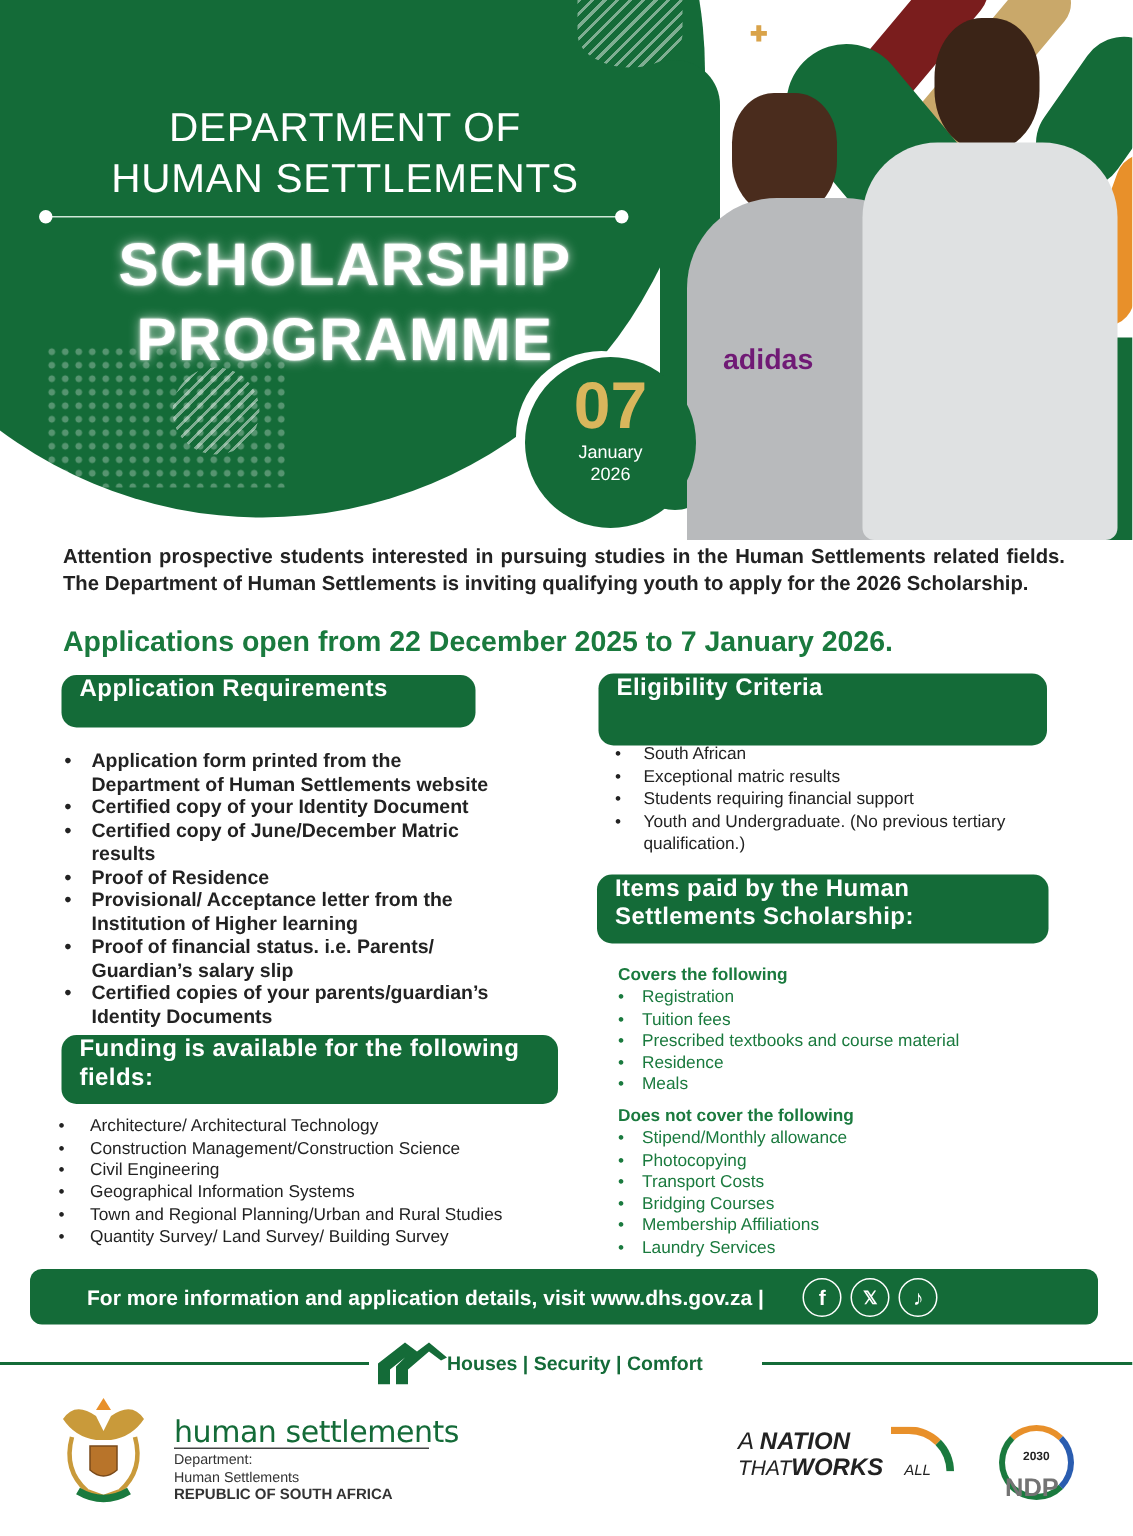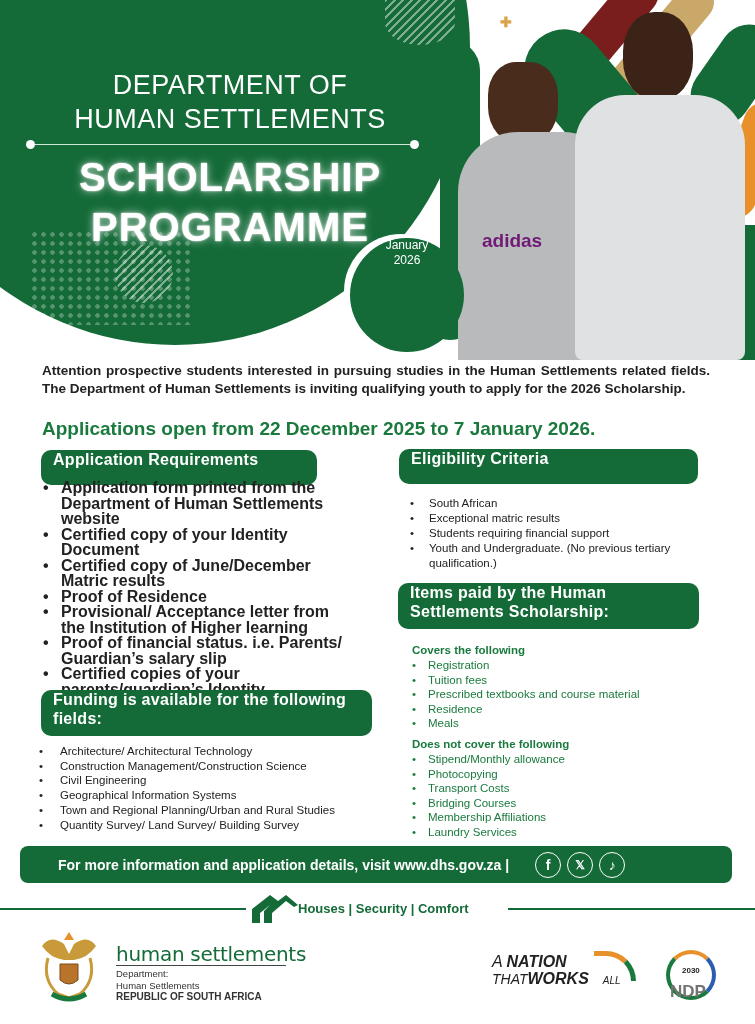--- a/index.html
+++ b/index.html
@@ -21,27 +21,27 @@
 #date-day{display:block;margin-top:10px;font-size:44px;font-weight:700;color:#d9b65c;line-height:46px}
 #date-month,#date-year{display:block;font-size:12px;line-height:15px}
 
 .shape{position:absolute;border-radius:40px}
 #photo-area{left:440px;top:0;width:315px;height:360px;overflow:hidden}
 
 #intro{left:42px;top:362px;width:668px;font-size:13.5px;line-height:18px;text-align:justify;color:#222;font-weight:700;font-family:"Liberation Sans Narrow","Liberation Sans",sans-serif}
 #apply-open{left:42px;top:418px;width:680px;font-size:19px;font-weight:700;color:#1a7a3e}
 .pill{background:#146b38;color:#fff;font-weight:900;border-radius:10px;padding:0 12px;font-size:16px;line-height:19px;letter-spacing:.3px}
 #req-head{left:41px;top:450px;width:276px;height:35px}
-#elig-head{left:399px;top:449px;width:299px;height:35px}
+#elig-head{left:399px;top:449px;width:299px;height:48px}
 #items-head{left:398px;top:583px;width:301px;height:46px}
 #fund-head{left:41px;top:690px;width:331px;height:46px}
 ul{list-style:none}
 li{position:relative;padding-left:18px}
 li::before{content:"•";position:absolute;left:0;top:0}
-#req-list{left:43px;top:480px;width:300px;font-size:16px;line-height:15.5px;font-weight:700;color:#222}
+#req-list{left:43px;top:499px;width:300px;font-size:13px;line-height:15.5px;font-weight:700;color:#222}
 #elig-list{left:410px;top:496px;width:300px;font-size:11.5px;line-height:15px;color:#222}
 #elig-list li{padding-left:19px}
 #fund-list{left:39px;top:744px;width:340px;font-size:11.5px;line-height:14.7px;color:#222}
 #fund-list li{padding-left:21px}
 #cover-head,#notcover-head{font-size:11.5px;font-weight:700;color:#1a7a3e}
 #cover-head{left:412px;top:644px}
 #cover-list{left:412px;top:658px;width:300px;font-size:11.5px;line-height:14.6px;color:#1a7a3e}
 #notcover-head{left:412px;top:738px}
 #notcover-list{left:412px;top:752px;width:300px;font-size:11.5px;line-height:14.6px;color:#1a7a3e}
 #cover-list li,#notcover-list li{padding-left:16px}
@@ -92,20 +92,21 @@
 <div class="abs" id="dept-title">
   <div>DEPARTMENT OF</div>
   <div>HUMAN SETTLEMENTS</div>
 </div>
 <div class="abs" id="title-rule"></div>
 <div class="abs" id="prog-title">
   <div>SCHOLARSHIP</div>
   <div>PROGRAMME</div>
 </div>
 <div class="abs" id="date-circle">
+  <span id="date-day">07</span>
   <span id="date-month">January</span>
   <span id="date-year">2026</span>
 </div>
 
 <p class="abs" id="intro">Attention prospective students interested in pursuing studies in the Human Settlements related fields. The Department of Human Settlements is inviting qualifying youth to apply for the 2026 Scholarship.</p>
 <p class="abs" id="apply-open">Applications open from 22 December 2025 to 7 January 2026.</p>
 
 <div class="abs pill" id="req-head">Application Requirements</div>
 <ul class="abs" id="req-list">
   <li>Application form printed from the Department of Human Settlements website</li>

